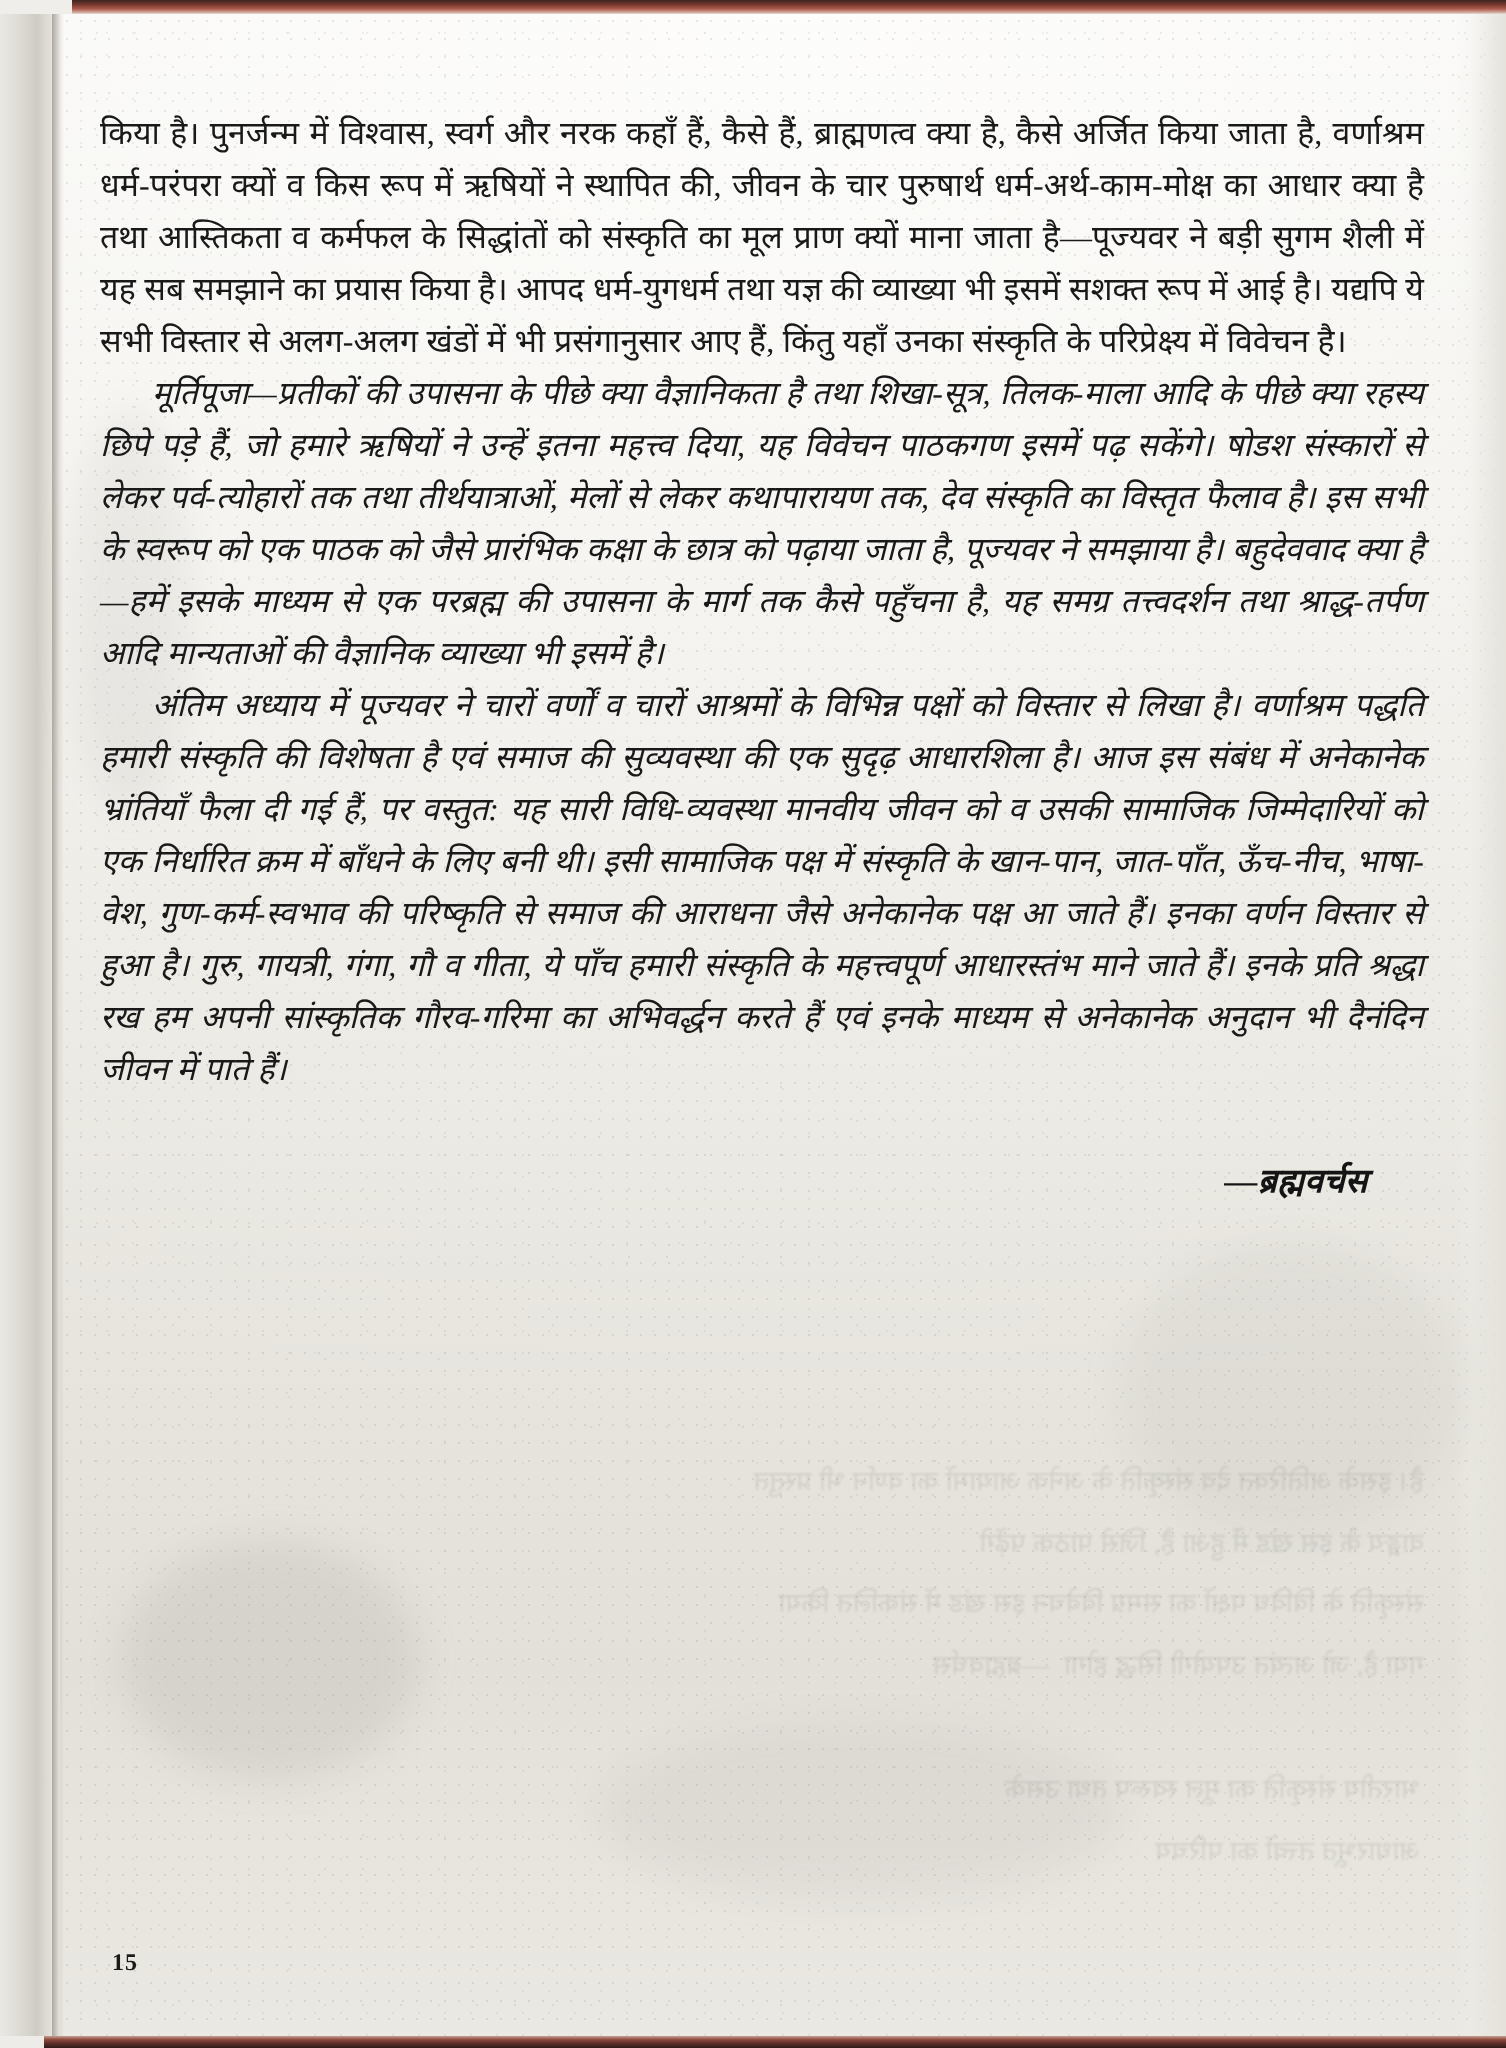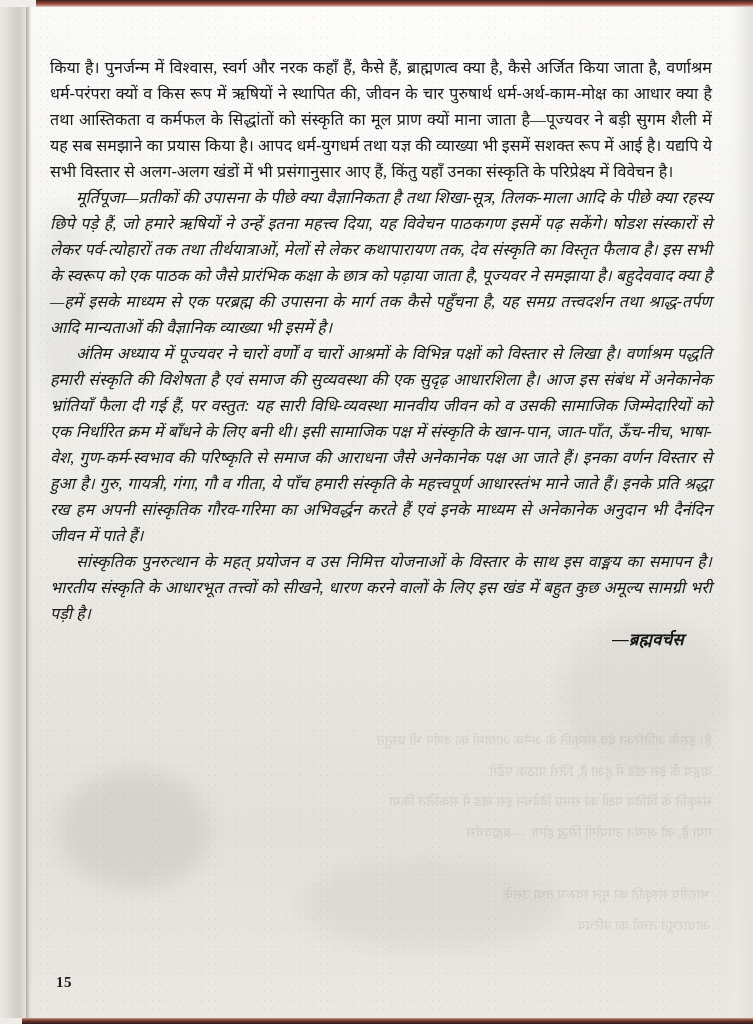--- a/index.html
+++ b/index.html
@@ -147,35 +147,36 @@
     -webkit-font-smoothing: antialiased;
   }
   p.para.indent {
     text-indent: 26px;
     font-style: italic;
   }
   p.para:last-of-type {
     text-align: justify;
   }
   .signature {
+    margin-top: 29px;
     text-align: right;
     padding-right: 28px;
     font-family: "Liberation Serif", "DejaVu Serif", serif;
     font-size: 16.5px;
     font-weight: bold;
     font-style: italic;
     color: #141414;
     letter-spacing: 0.3px;
   }
   .page-number {
     position: absolute;
     left: 56px;
     top: 974px;
     font-family: "Liberation Serif", "DejaVu Serif", serif;
-    font-size: 15px;
+    font-size: 12px;
     font-weight: bold;
     color: #1b1b1c;
     letter-spacing: 0.5px;
     z-index: 7;
   }
 
   
   .smudge {
     position: absolute;
     z-index: 5;
@@ -215,19 +216,18 @@
   <div class="edge-top"></div>
   <div class="edge-top-left-notch"></div>
   <div class="edge-bottom"></div>
   <div class="edge-bottom-left-notch"></div>
 
   <div class="content">
     <div class="textcol">
       <p class="para">किया है। पुनर्जन्म में विश्वास, स्वर्ग और नरक कहाँ हैं, कैसे हैं, ब्राह्मणत्व क्या है, कैसे अर्जित किया जाता है, वर्णाश्रम धर्म-परंपरा क्यों व किस रूप में ऋषियों ने स्थापित की, जीवन के चार पुरुषार्थ धर्म-अर्थ-काम-मोक्ष का आधार क्या है तथा आस्तिकता व कर्मफल के सिद्धांतों को संस्कृति का मूल प्राण क्यों माना जाता है—पूज्यवर ने बड़ी सुगम शैली में यह सब समझाने का प्रयास किया है। आपद धर्म-युगधर्म तथा यज्ञ की व्याख्या भी इसमें सशक्त रूप में आई है। यद्यपि ये सभी विस्तार से अलग-अलग खंडों में भी प्रसंगानुसार आए हैं, किंतु यहाँ उनका संस्कृति के परिप्रेक्ष्य में विवेचन है।</p>
       <p class="para indent">मूर्तिपूजा—प्रतीकों की उपासना के पीछे क्या वैज्ञानिकता है तथा शिखा-सूत्र, तिलक-माला आदि के पीछे क्या रहस्य छिपे पड़े हैं, जो हमारे ऋषियों ने उन्हें इतना महत्त्व दिया, यह विवेचन पाठकगण इसमें पढ़ सकेंगे। षोडश संस्कारों से लेकर  पर्व-त्योहारों तक तथा तीर्थयात्राओं, मेलों से लेकर कथापारायण तक, देव संस्कृति का विस्तृत फैलाव है। इस सभी के स्वरूप को एक पाठक को जैसे प्रारंभिक कक्षा के छात्र को पढ़ाया जाता है, पूज्यवर ने समझाया है। बहुदेववाद क्या है—हमें इसके माध्यम से एक परब्रह्म की उपासना के मार्ग तक कैसे पहुँचना है, यह समग्र तत्त्वदर्शन तथा श्राद्ध-तर्पण आदि मान्यताओं की वैज्ञानिक व्याख्या भी इसमें है।</p>
       <p class="para indent">अंतिम अध्याय में पूज्यवर ने चारों वर्णों व चारों आश्रमों के विभिन्न पक्षों को विस्तार से लिखा है। वर्णाश्रम पद्धति हमारी संस्कृति की विशेषता है एवं समाज की सुव्यवस्था की एक सुदृढ़ आधारशिला है। आज इस संबंध में अनेकानेक भ्रांतियाँ फैला दी गई हैं, पर वस्तुत: यह सारी विधि-व्यवस्था मानवीय जीवन को व उसकी सामाजिक जिम्मेदारियों को एक निर्धारित क्रम में बाँधने के लिए बनी थी। इसी सामाजिक पक्ष में संस्कृति के खान-पान, जात-पाँत, ऊँच-नीच, भाषा-वेश, गुण-कर्म-स्वभाव की परिष्कृति से समाज की आराधना जैसे अनेकानेक पक्ष आ जाते हैं। इनका वर्णन विस्तार से हुआ है। गुरु, गायत्री, गंगा, गौ व गीता, ये पाँच हमारी संस्कृति के महत्त्वपूर्ण आधारस्तंभ माने जाते हैं। इनके प्रति श्रद्धा रख हम अपनी सांस्कृतिक गौरव-गरिमा का अभिवर्द्धन करते हैं एवं इनके माध्यम से अनेकानेक अनुदान भी दैनंदिन जीवन में पाते हैं।</p>
-      <p class="para indent">सांस्कृतिक पुनरुत्थान के महत् प्रयोजन व उस निमित्त योजनाओं के विस्तार के साथ इस वाङ्मय का समापन है। भारतीय संस्कृति के आधारभूत तत्त्वों को सीखने, धारण करने वालों के लिए इस खंड में बहुत कुछ अमूल्य सामग्री भरी पड़ी है।</p>
       <div class="signature">—ब्रह्मवर्चस</div>
     </div>
     <div class="page-number">15</div>
   </div>
 
 </div>
 
 </body></html>

